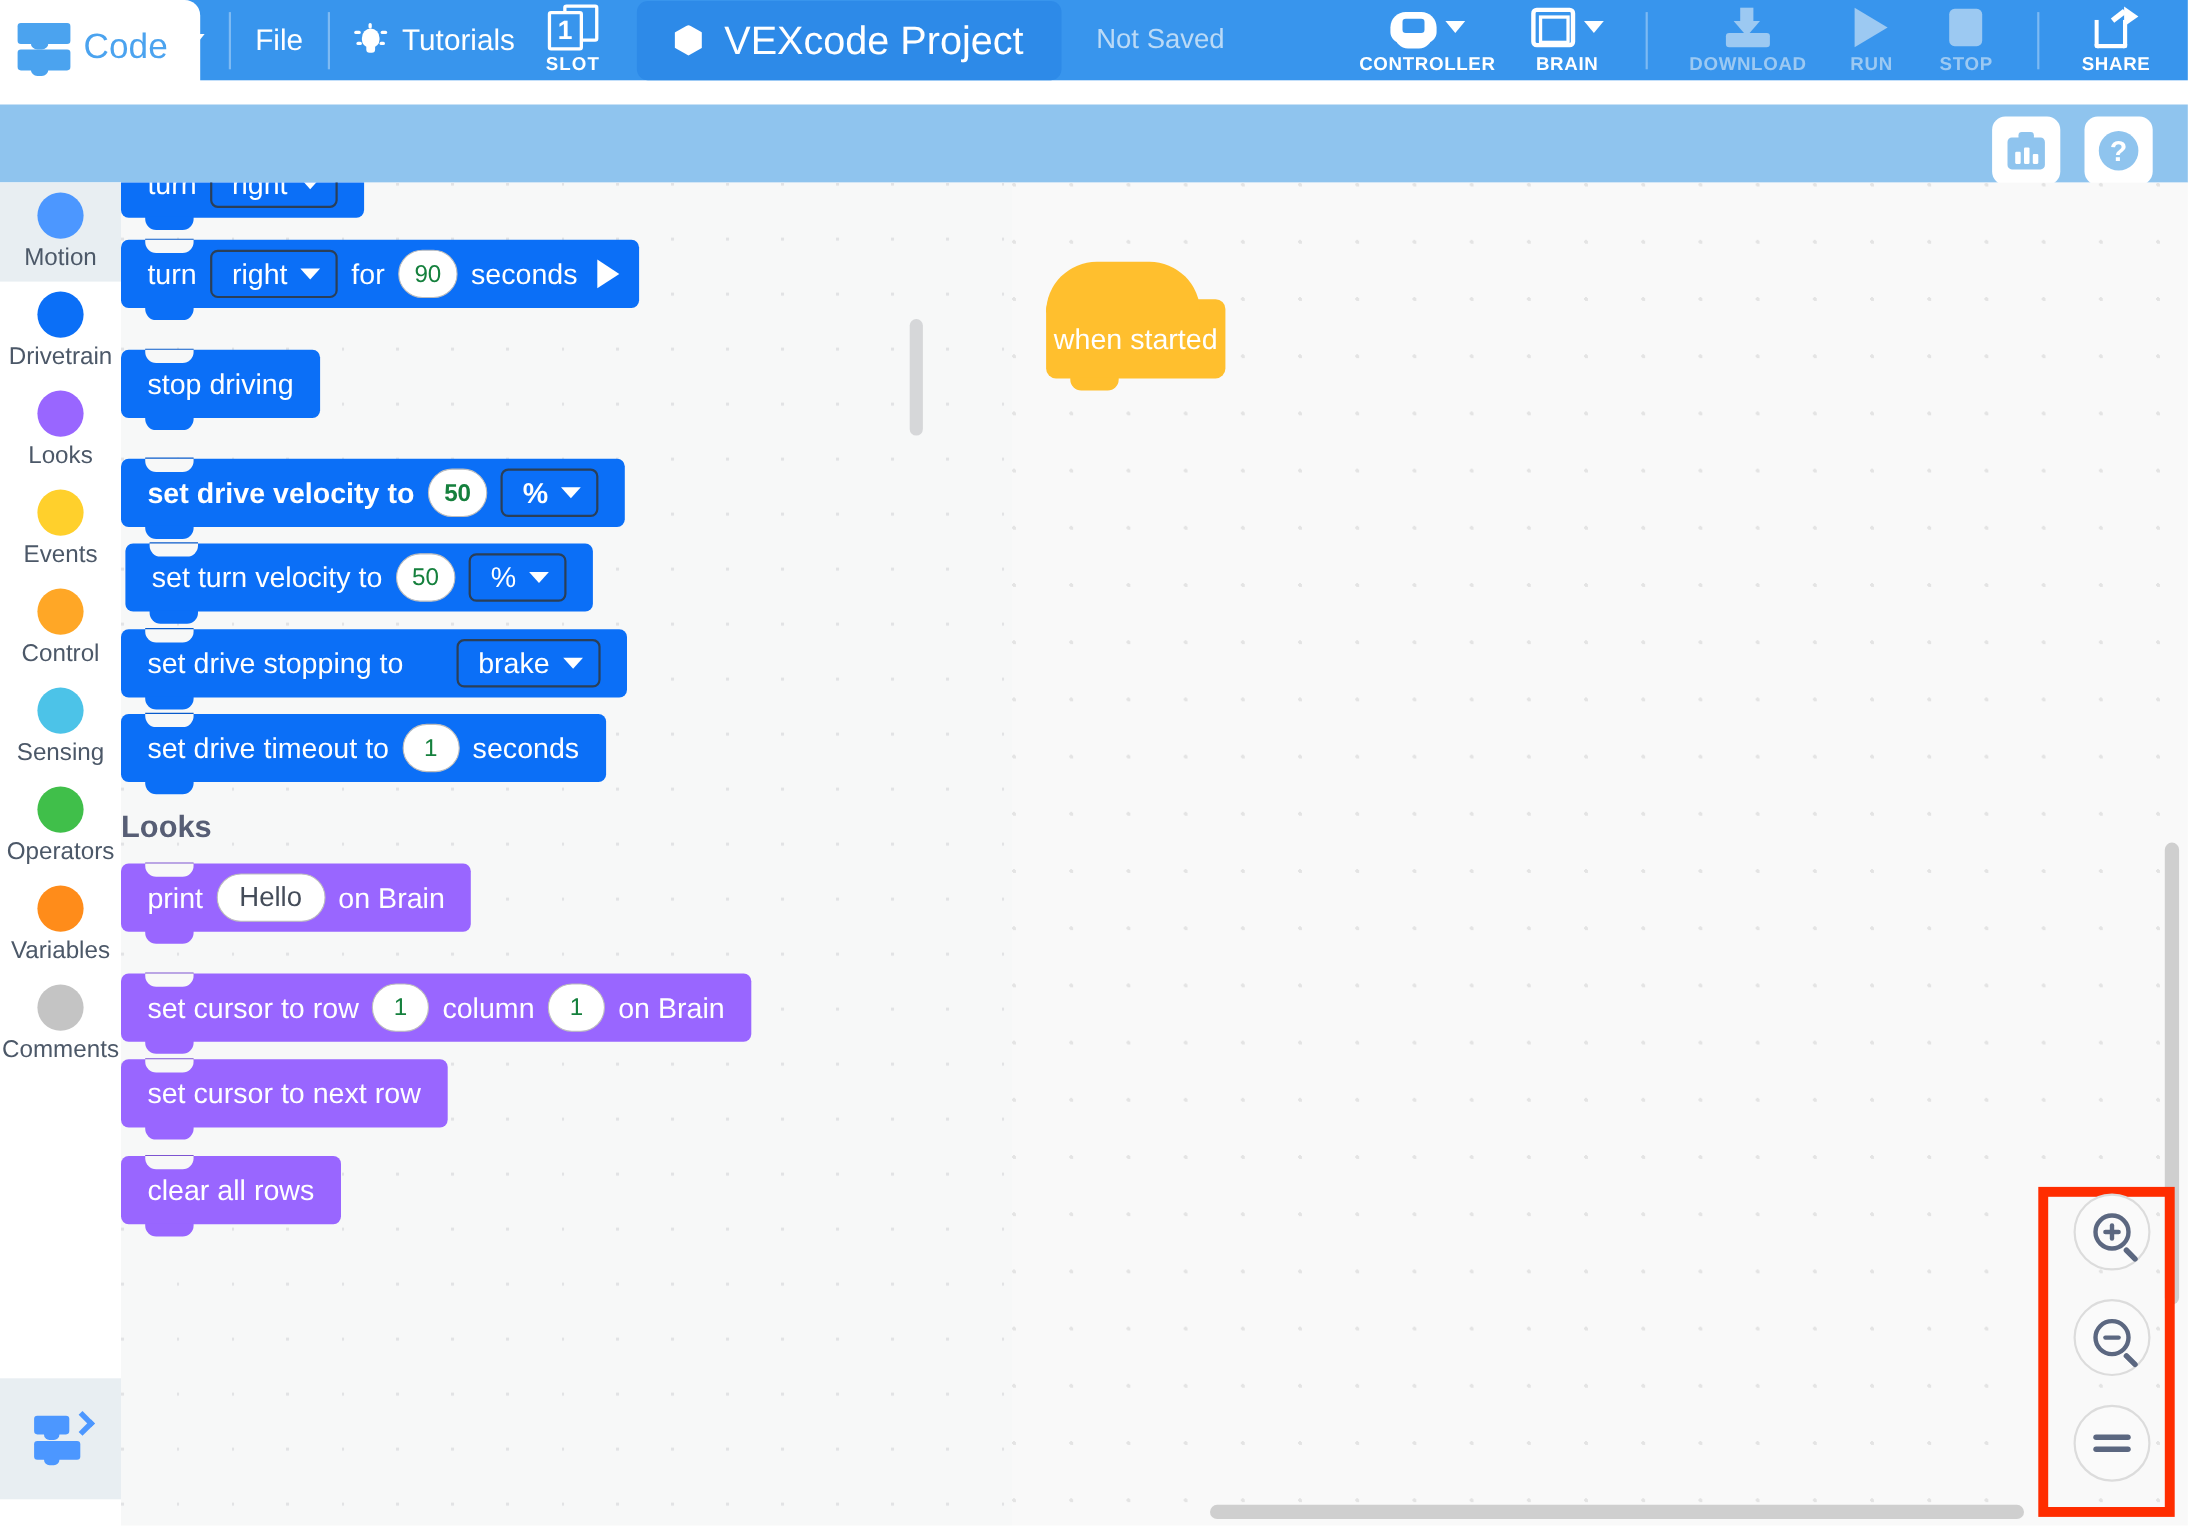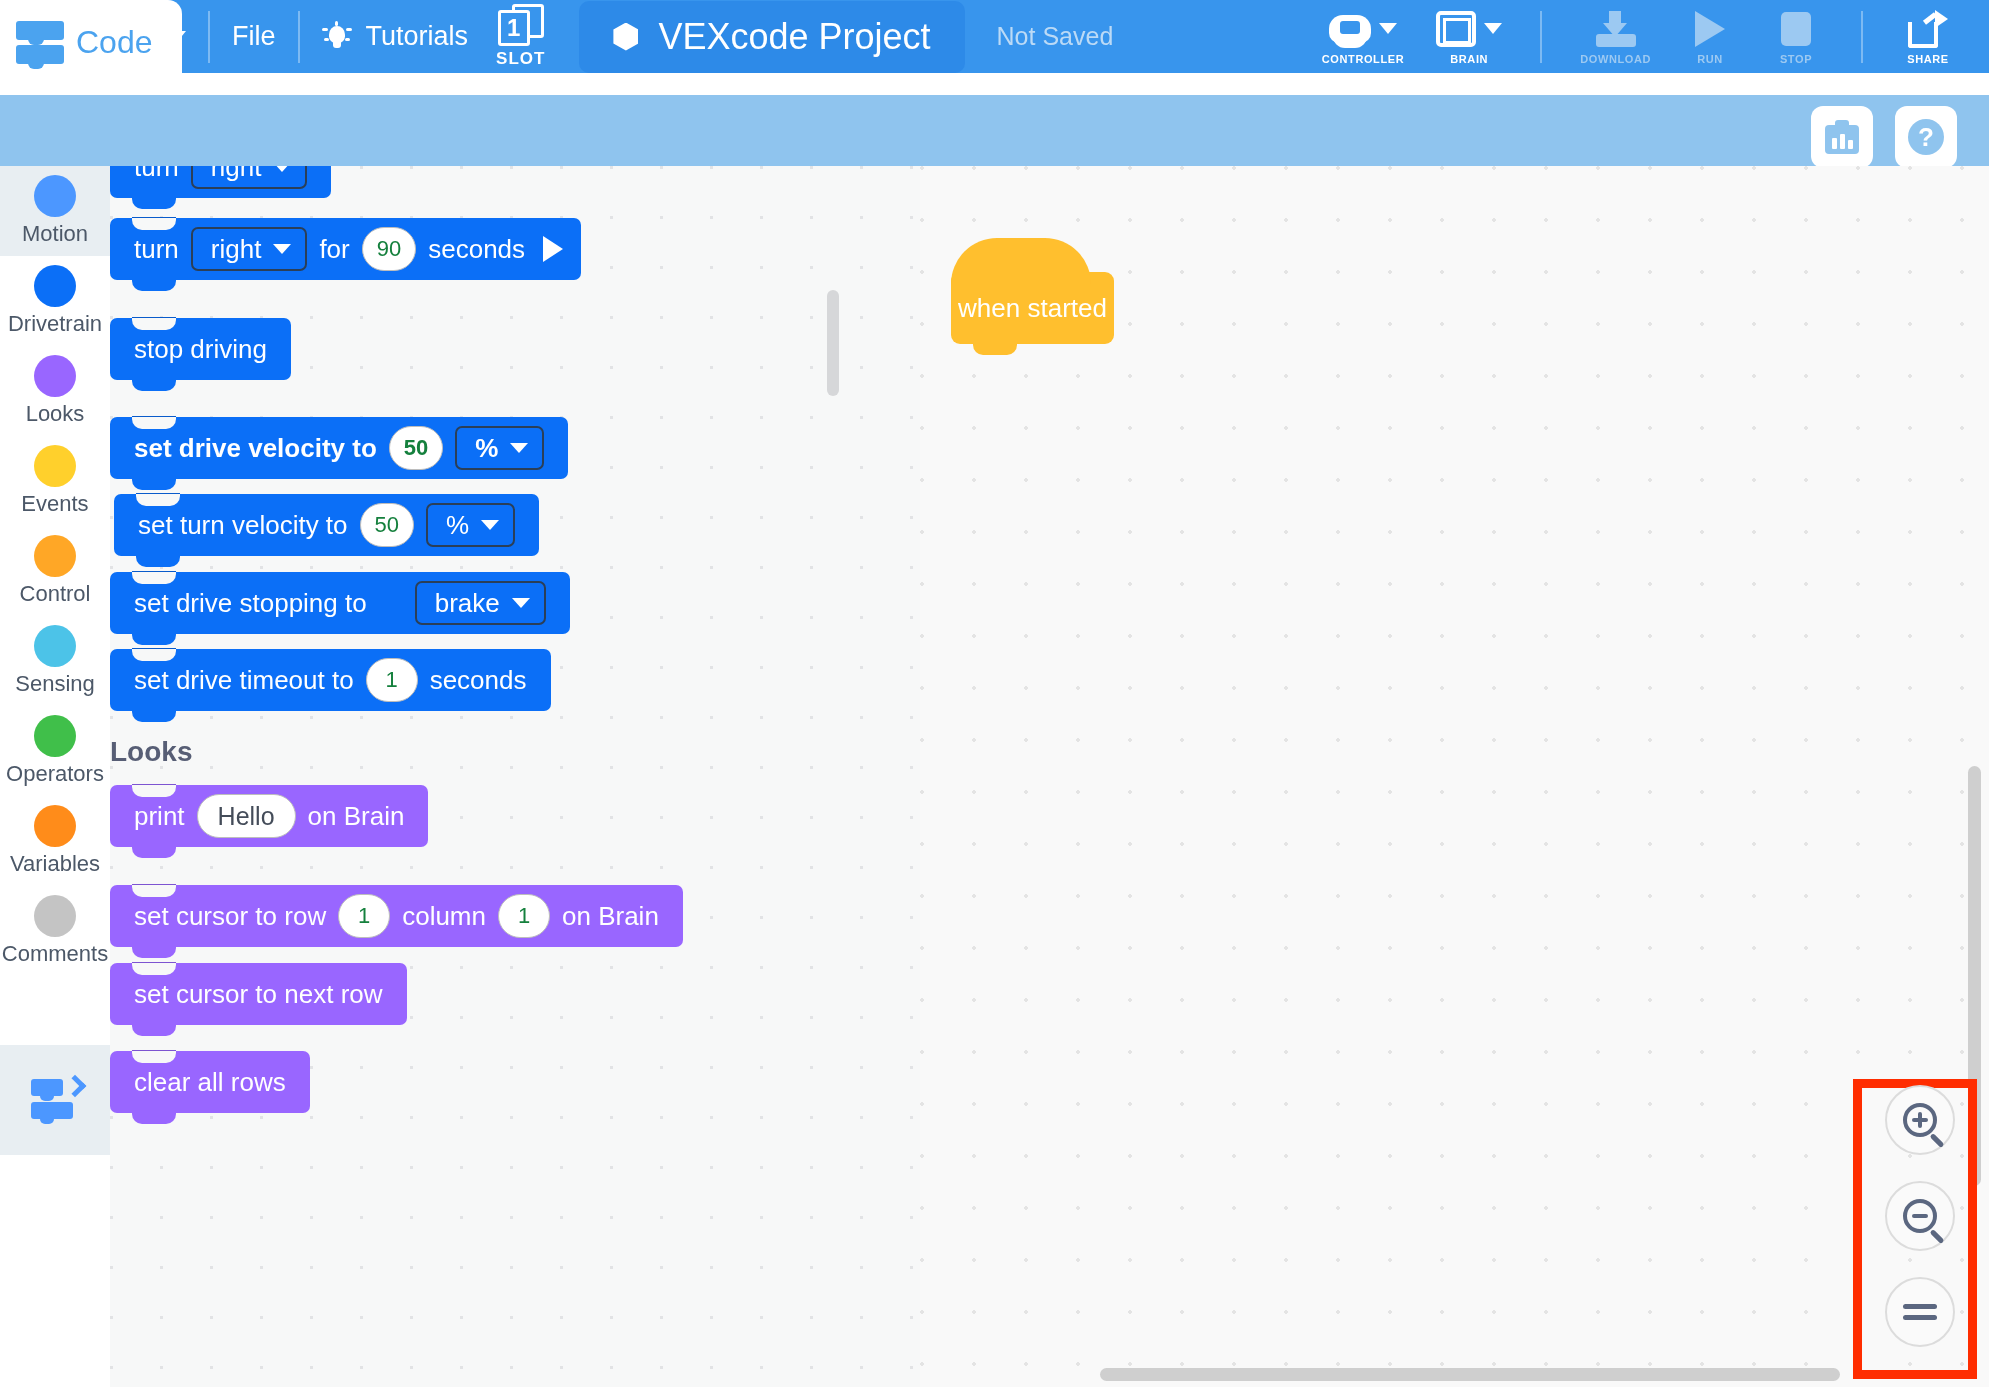--- a/index.html
+++ b/index.html
@@ -91,21 +91,21 @@
     width: 25px; height: 28px; background: #fff;
     clip-path: polygon(50% 0%, 100% 25%, 100% 75%, 50% 100%, 0% 75%, 0% 25%);
   }
   .proj-name { color: #fff; font-size: 36px; }
   .not-saved { color: #BBDAF6; font-size: 25px; margin-left: 32px; white-space: nowrap; }
   .tb-right { margin-left: auto; display: flex; align-items: center; height: 95px; }
   .tb-btn {
     display: flex; flex-direction: column; align-items: center; justify-content: center;
     padding: 0 16px; min-width: 86px; height: 95px;
   }
-  .tb-btn .lbl { color: #fff; font-size: 11px; font-weight: bold; letter-spacing: 0.6px; margin-top: 4px; text-align: right; }
+  .tb-btn .lbl { color: #fff; font-size: 17px; font-weight: bold; letter-spacing: 0.6px; margin-top: 4px; text-align: right; }
   .tb-btn.dim .lbl { color: #9CC9F2; }
   .tb-icorow { display: flex; align-items: center; gap: 8px; height: 40px; }
   .gamepad {
     width: 42px; height: 28px; background: #fff; border-radius: 14px 14px 10px 10px;
     position: relative;
   }
   .gamepad:before {
     content:""; position:absolute; left: 11px; top: 6px; width: 20px; height: 13px;
     background: #3895ED; border-radius: 3px;
   }
@@ -192,21 +192,21 @@
   }
   .mon-bar { position: absolute; bottom: 5px; width: 5px; background: #fff; border-radius: 1px; }
   .help-circ {
     width: 36px; height: 36px; background: #8FC4EE; border-radius: 50%;
     color: #fff; font-size: 26px; font-weight: bold;
     display: flex; align-items: center; justify-content: center;
   }
 
   
   .sidebar {
-    position: absolute; left: 0; top: 166px; width: 110px; height: 989px;
+    position: absolute; left: 0; top: 166px; width: 110px; height: 1197px;
     background: #fff;
   }
   .cat {
     height: 90px; display: flex; flex-direction: column;
     align-items: center; justify-content: center; gap: 4px;
   }
   .cat.selected { background: #E8EEF2; }
   .cat-dot { width: 42px; height: 42px; border-radius: 50%; }
   .cat-label { font-size: 22px; color: #4C5868; white-space: nowrap; }
   .b2t-btn {

